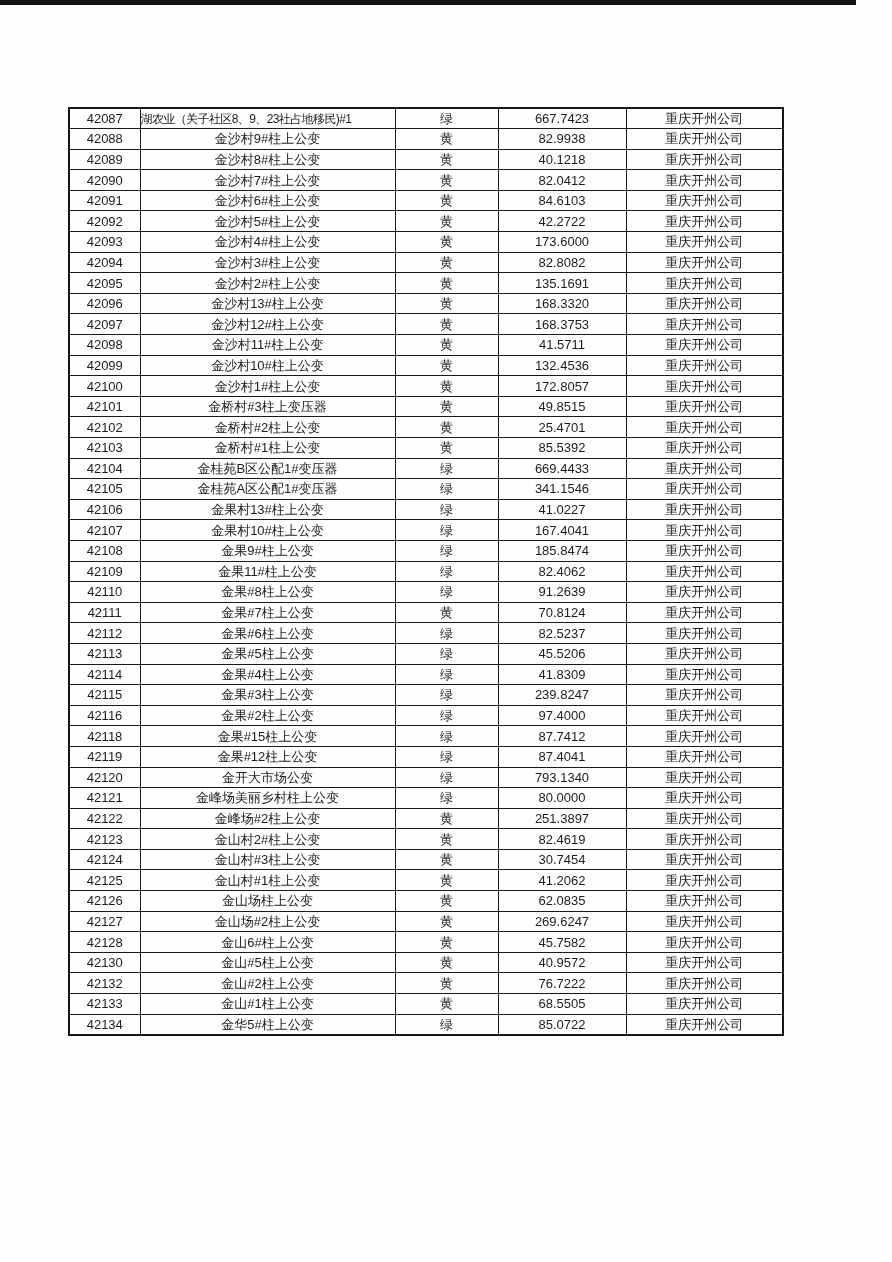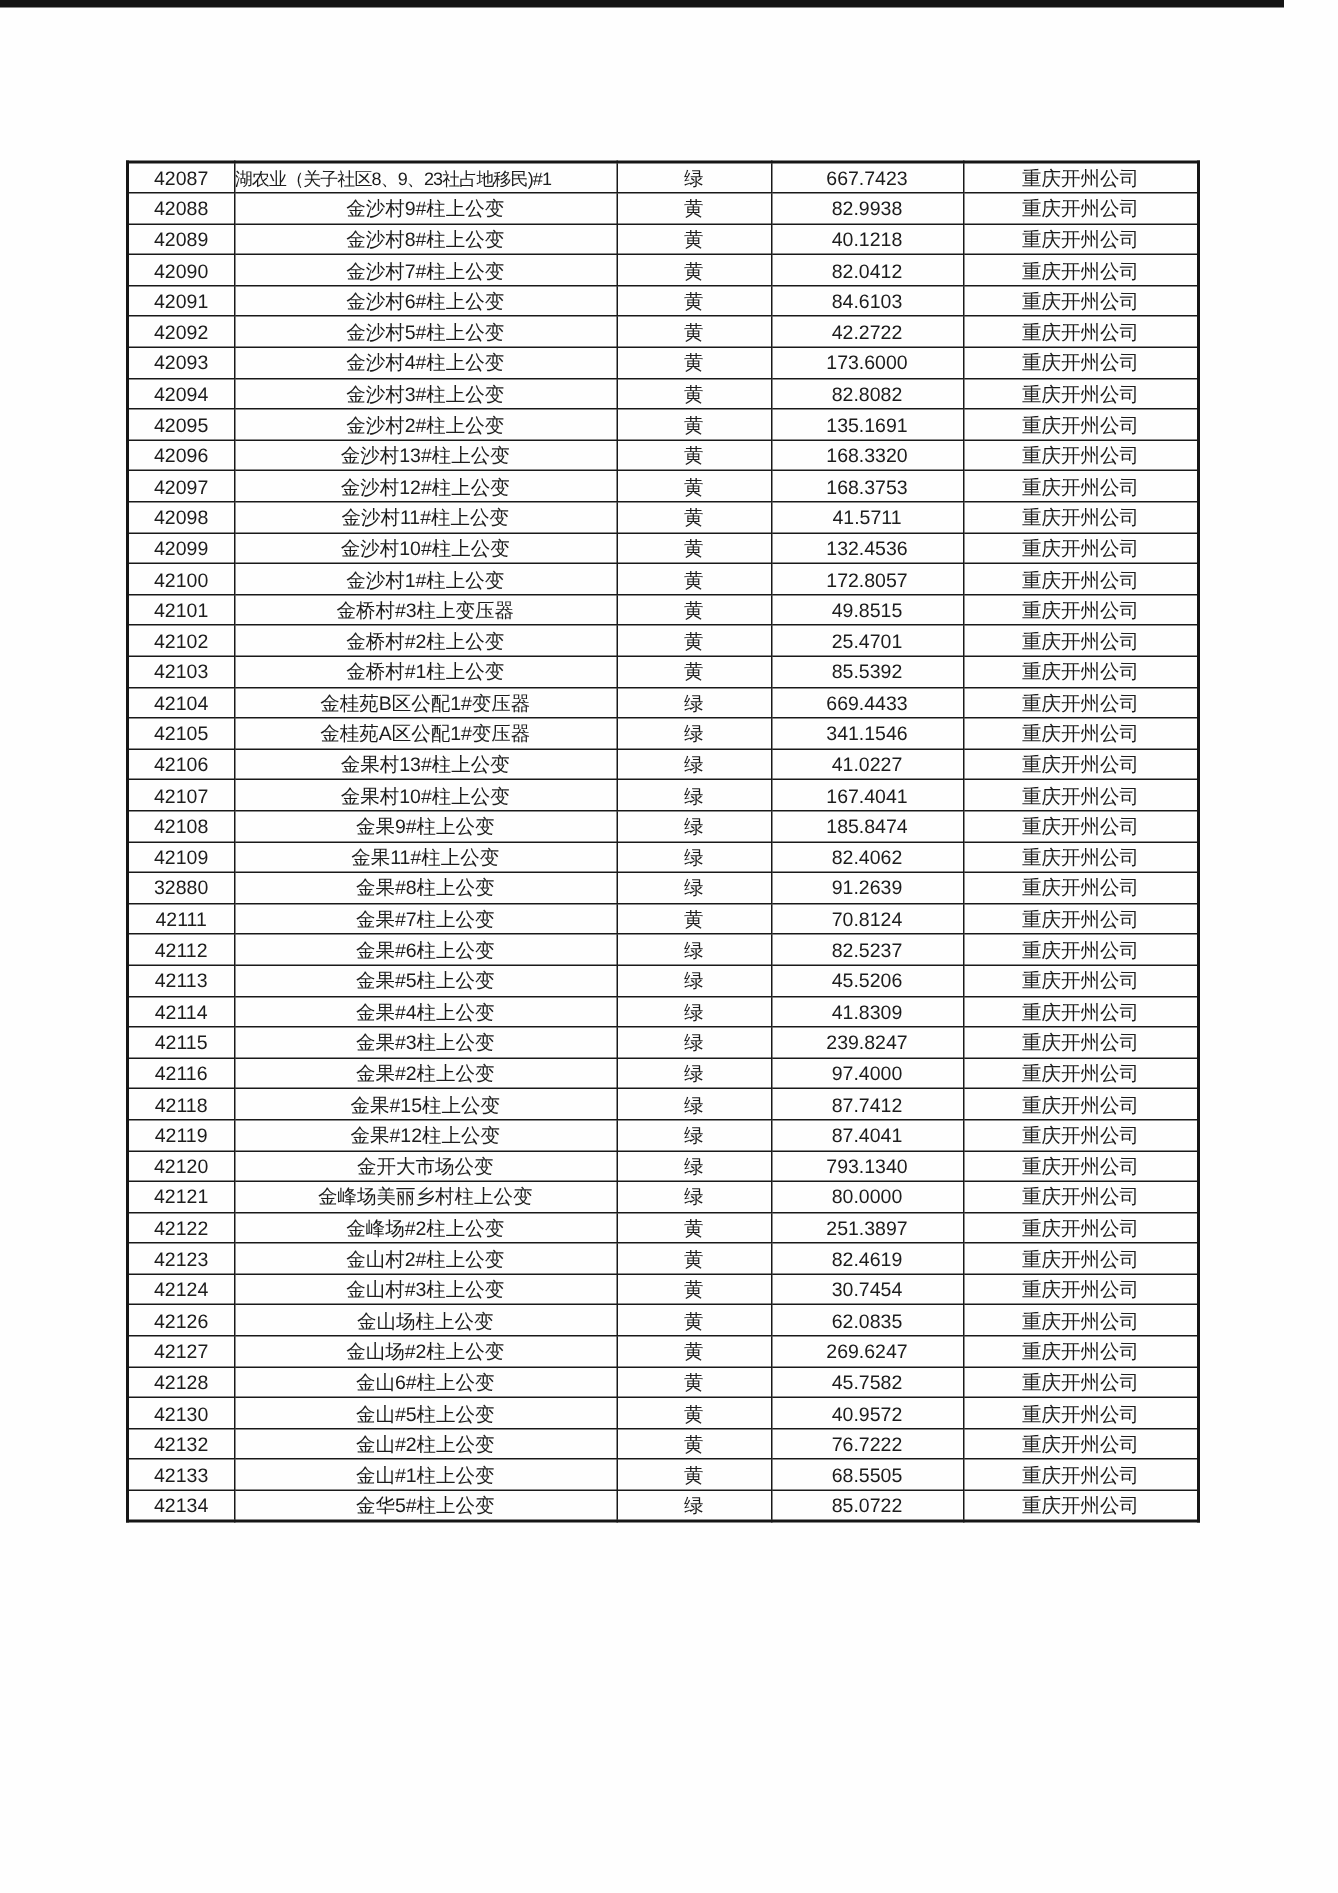--- a/index.html
+++ b/index.html
@@ -17,21 +17,21 @@
   .scan-top-edge {
     position: absolute;
     top: 0;
     left: 0;
     width: 856px;
     height: 5px;
     background: #141414;
   }
   .table-wrap {
     position: absolute;
-    left: 84px;
+    left: 68px;
     top: 107px;
   }
   table.data-table {
     border-collapse: collapse;
     table-layout: fixed;
     width: 714px;
     border: 2px solid #161616;
   }
   table.data-table td {
     border: 1px solid #191919;
@@ -228,21 +228,21 @@
           <td>重庆开州公司</td>
         </tr>
         <tr>
           <td>42109</td>
           <td>金果11#柱上公变</td>
           <td>绿</td>
           <td>82.4062</td>
           <td>重庆开州公司</td>
         </tr>
         <tr>
-          <td>32880</td>
+          <td>42110</td>
           <td>金果#8柱上公变</td>
           <td>绿</td>
           <td>91.2639</td>
           <td>重庆开州公司</td>
         </tr>
         <tr>
           <td>42111</td>
           <td>金果#7柱上公变</td>
           <td>黄</td>
           <td>70.8124</td>
@@ -323,20 +323,27 @@
           <td>金山村2#柱上公变</td>
           <td>黄</td>
           <td>82.4619</td>
           <td>重庆开州公司</td>
         </tr>
         <tr>
           <td>42124</td>
           <td>金山村#3柱上公变</td>
           <td>黄</td>
           <td>30.7454</td>
+          <td>重庆开州公司</td>
+        </tr>
+        <tr>
+          <td>42125</td>
+          <td>金山村#1柱上公变</td>
+          <td>黄</td>
+          <td>41.2062</td>
           <td>重庆开州公司</td>
         </tr>
         <tr>
           <td>42126</td>
           <td>金山场柱上公变</td>
           <td>黄</td>
           <td>62.0835</td>
           <td>重庆开州公司</td>
         </tr>
         <tr>

